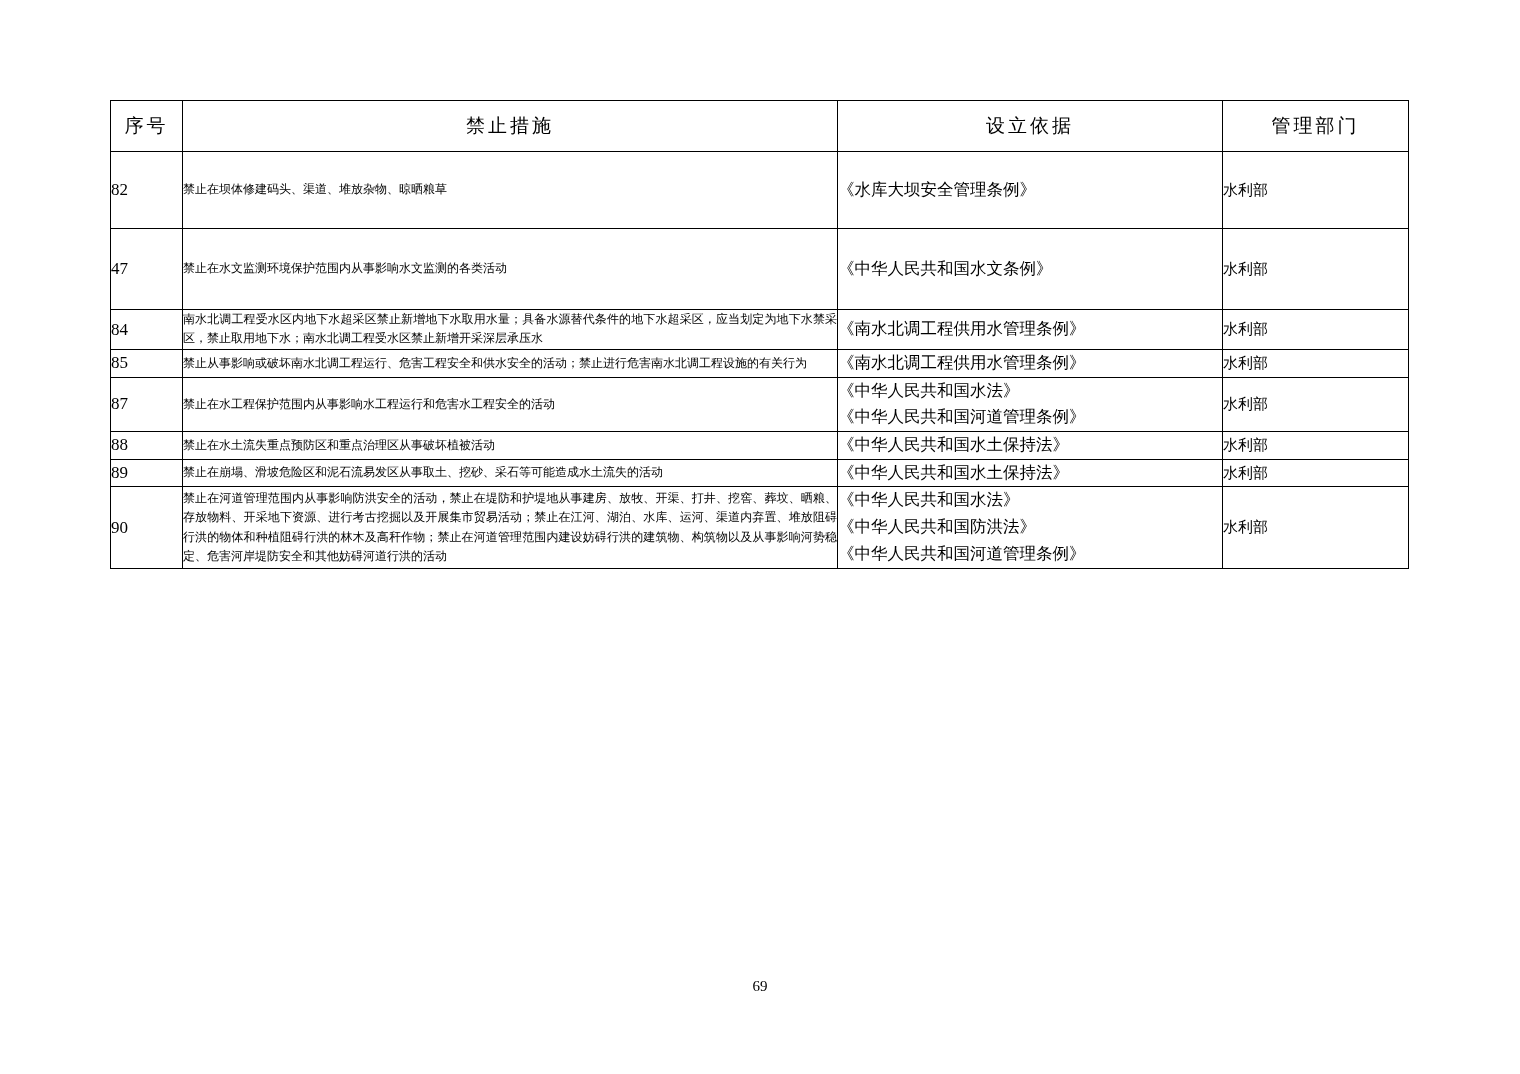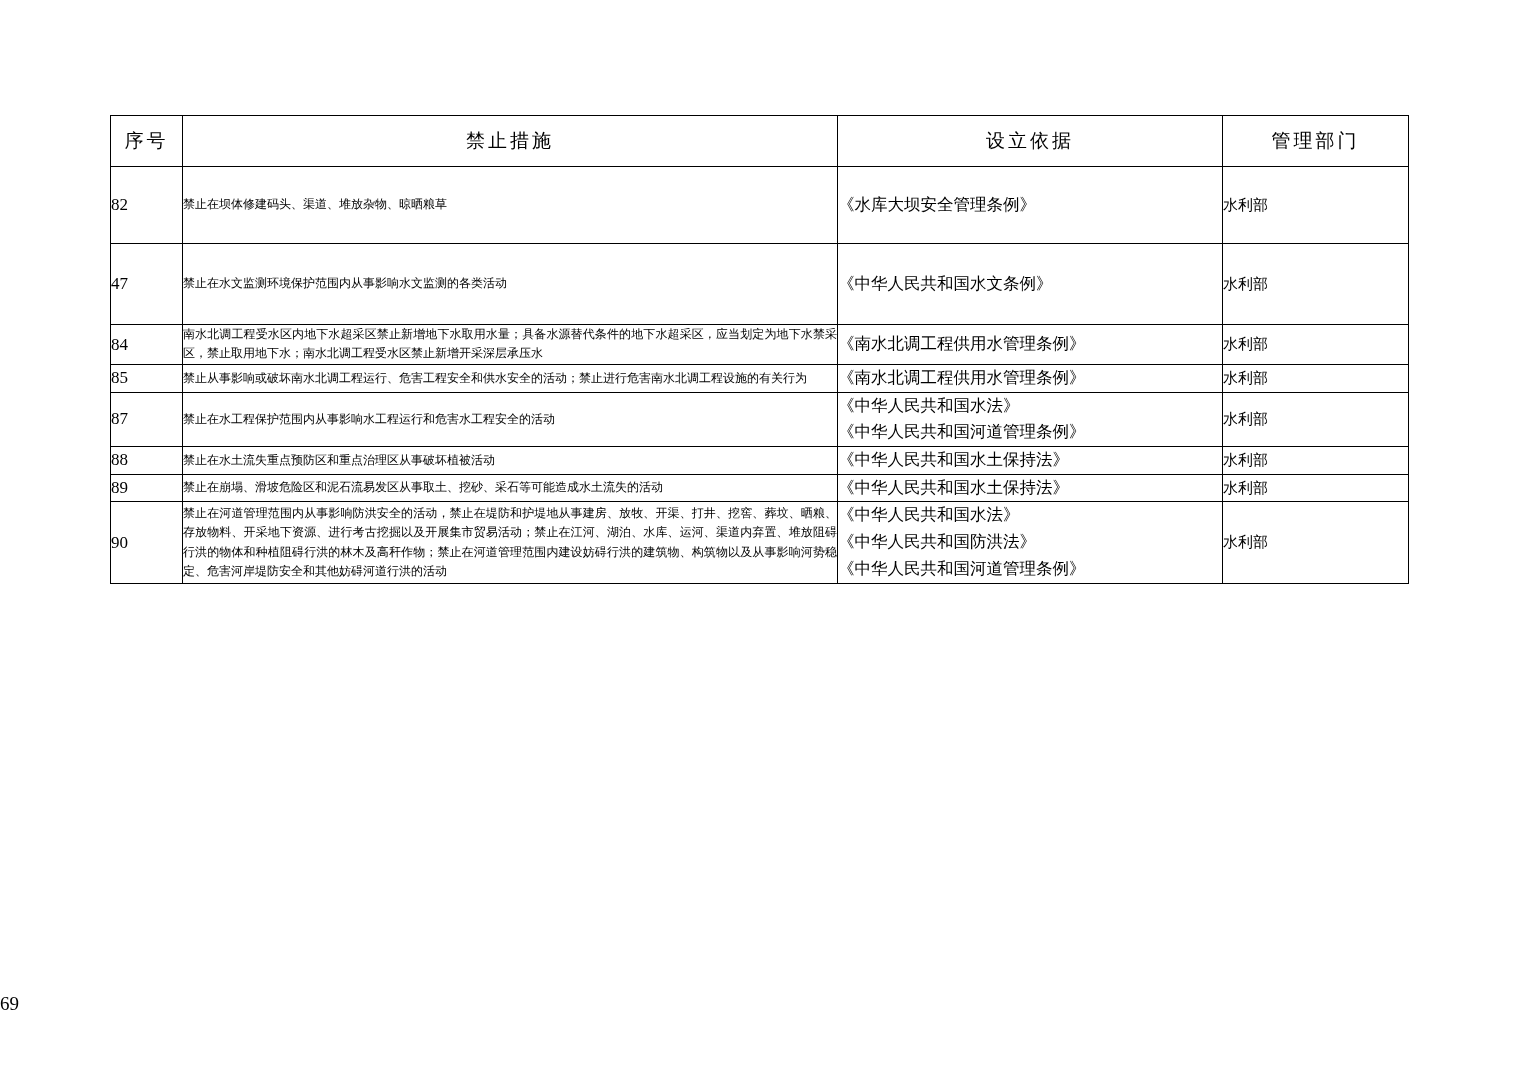--- a/index.html
+++ b/index.html
@@ -9,21 +9,21 @@
   }
   body {
     width: 1520px;
     height: 1074px;
     font-family: "Liberation Serif", serif;
     color: #000000;
     position: relative;
   }
   .page {
     position: absolute;
-    left: 0; top: 15px;
+    left: 0; top: 0;
     width: 1520px;
     height: 963px;
     box-sizing: border-box;
     padding-left: 27px;
   }
   .table-wrap {
     position: absolute;
     left: 110px;
     top: 100px;
     width: 1298px;
@@ -83,21 +83,22 @@
     display: block;
     white-space: pre-wrap;
   }
   .rowpad-82 { height: 76px; }
   .rowpad-83 { height: 80px; }
   .footer-num {
     position: absolute;
     left: 0;
     top: 978px;
     width: 1520px;
-    font-size: 19px;
+    text-align: center;
+    font-size: 15px;
     font-family: "Liberation Serif", serif;
   }
 </style>
 </head>
 <body>
 
 <div class="page">
   <div class="table-wrap">
     <table class="main">
       <colgroup>

